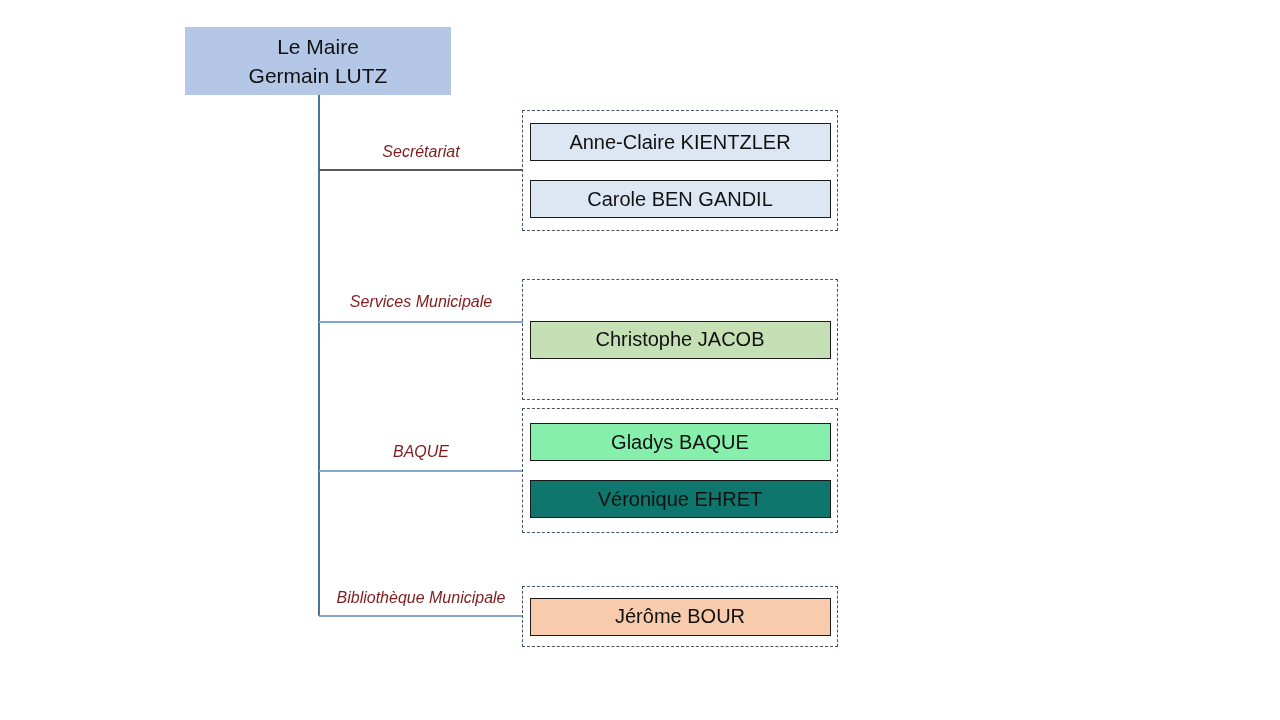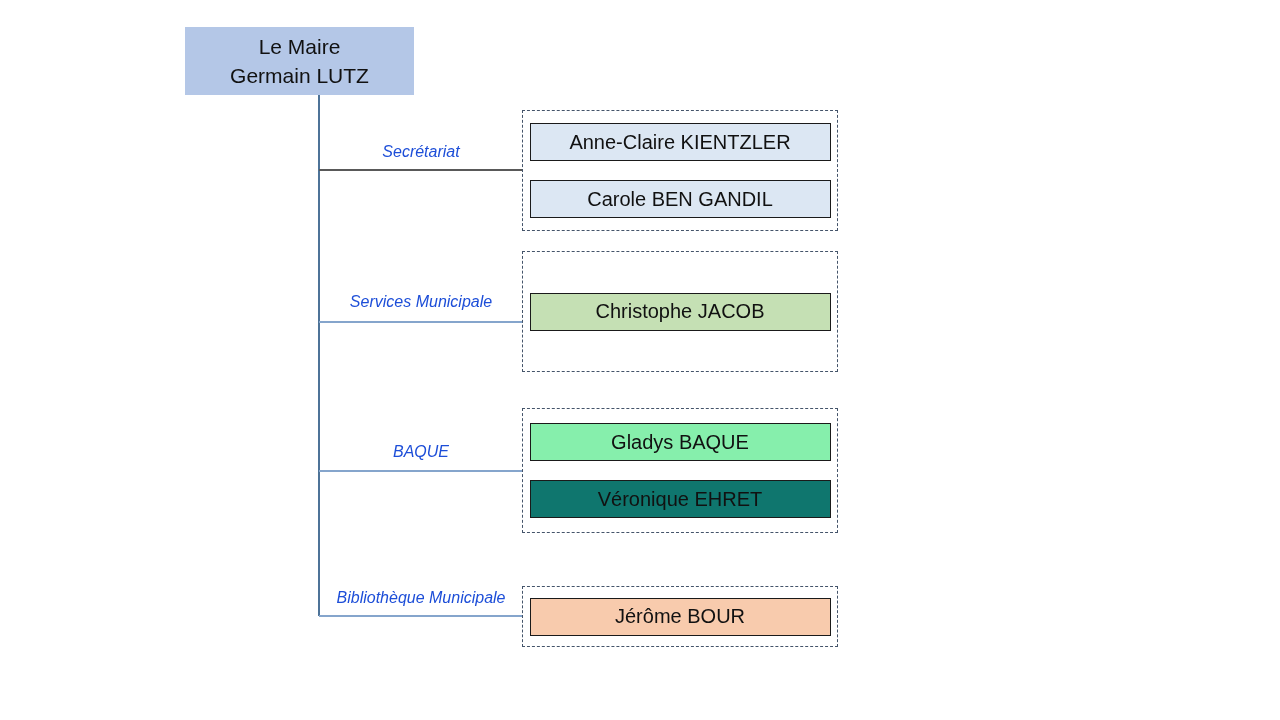--- a/index.html
+++ b/index.html
@@ -14,21 +14,21 @@
     height: 720px;
     background: #ffffff;
     overflow: hidden;
     color: #111111;
   }
   
   .root-box {
     position: absolute;
     left: 185px;
     top: 27px;
-    width: 229px;
+    width: 266px;
     height: 68px;
     display: flex;
     flex-direction: column;
     align-items: center;
     justify-content: center;
     font-size: 21px;
     line-height: 29px;
     text-align: center;
   }
   
@@ -52,42 +52,42 @@
   
   .branch-label {
     position: absolute;
     left: 319px;
     width: 204px;
     height: 22px;
     line-height: 22px;
     text-align: center;
     font-style: italic;
     font-size: 16px;
-    color: #1d4ed8;
+    color: #7f1d1d;
     white-space: nowrap;
   }
   .branch-label-0 { top: 141px; }
   .branch-label-1 { top: 291px; }
   .branch-label-2 { top: 441px; }
   .branch-label-3 { top: 587px; }
   
   .group {
     position: absolute;
     left: 522px;
     width: 316px;
     box-sizing: border-box;
     border: 1px dashed #44546a;
     display: flex;
     flex-direction: column;
     align-items: center;
     justify-content: center;
     gap: 19px;
   }
   .group-0 { top: 110px; height: 121px; }
-  .group-1 { top: 251px; height: 121px; gap: 8px; }
+  .group-1 { top: 279px; height: 121px; gap: 8px; }
   .group-2 { top: 408px; height: 125px; }
   .group-3 { top: 586px; height: 61px; }
   
   .member-box {
     width: 301px;
     height: 38px;
     box-sizing: border-box;
     border: 1.5px solid #1a1a1a;
     display: flex;
     align-items: center;

